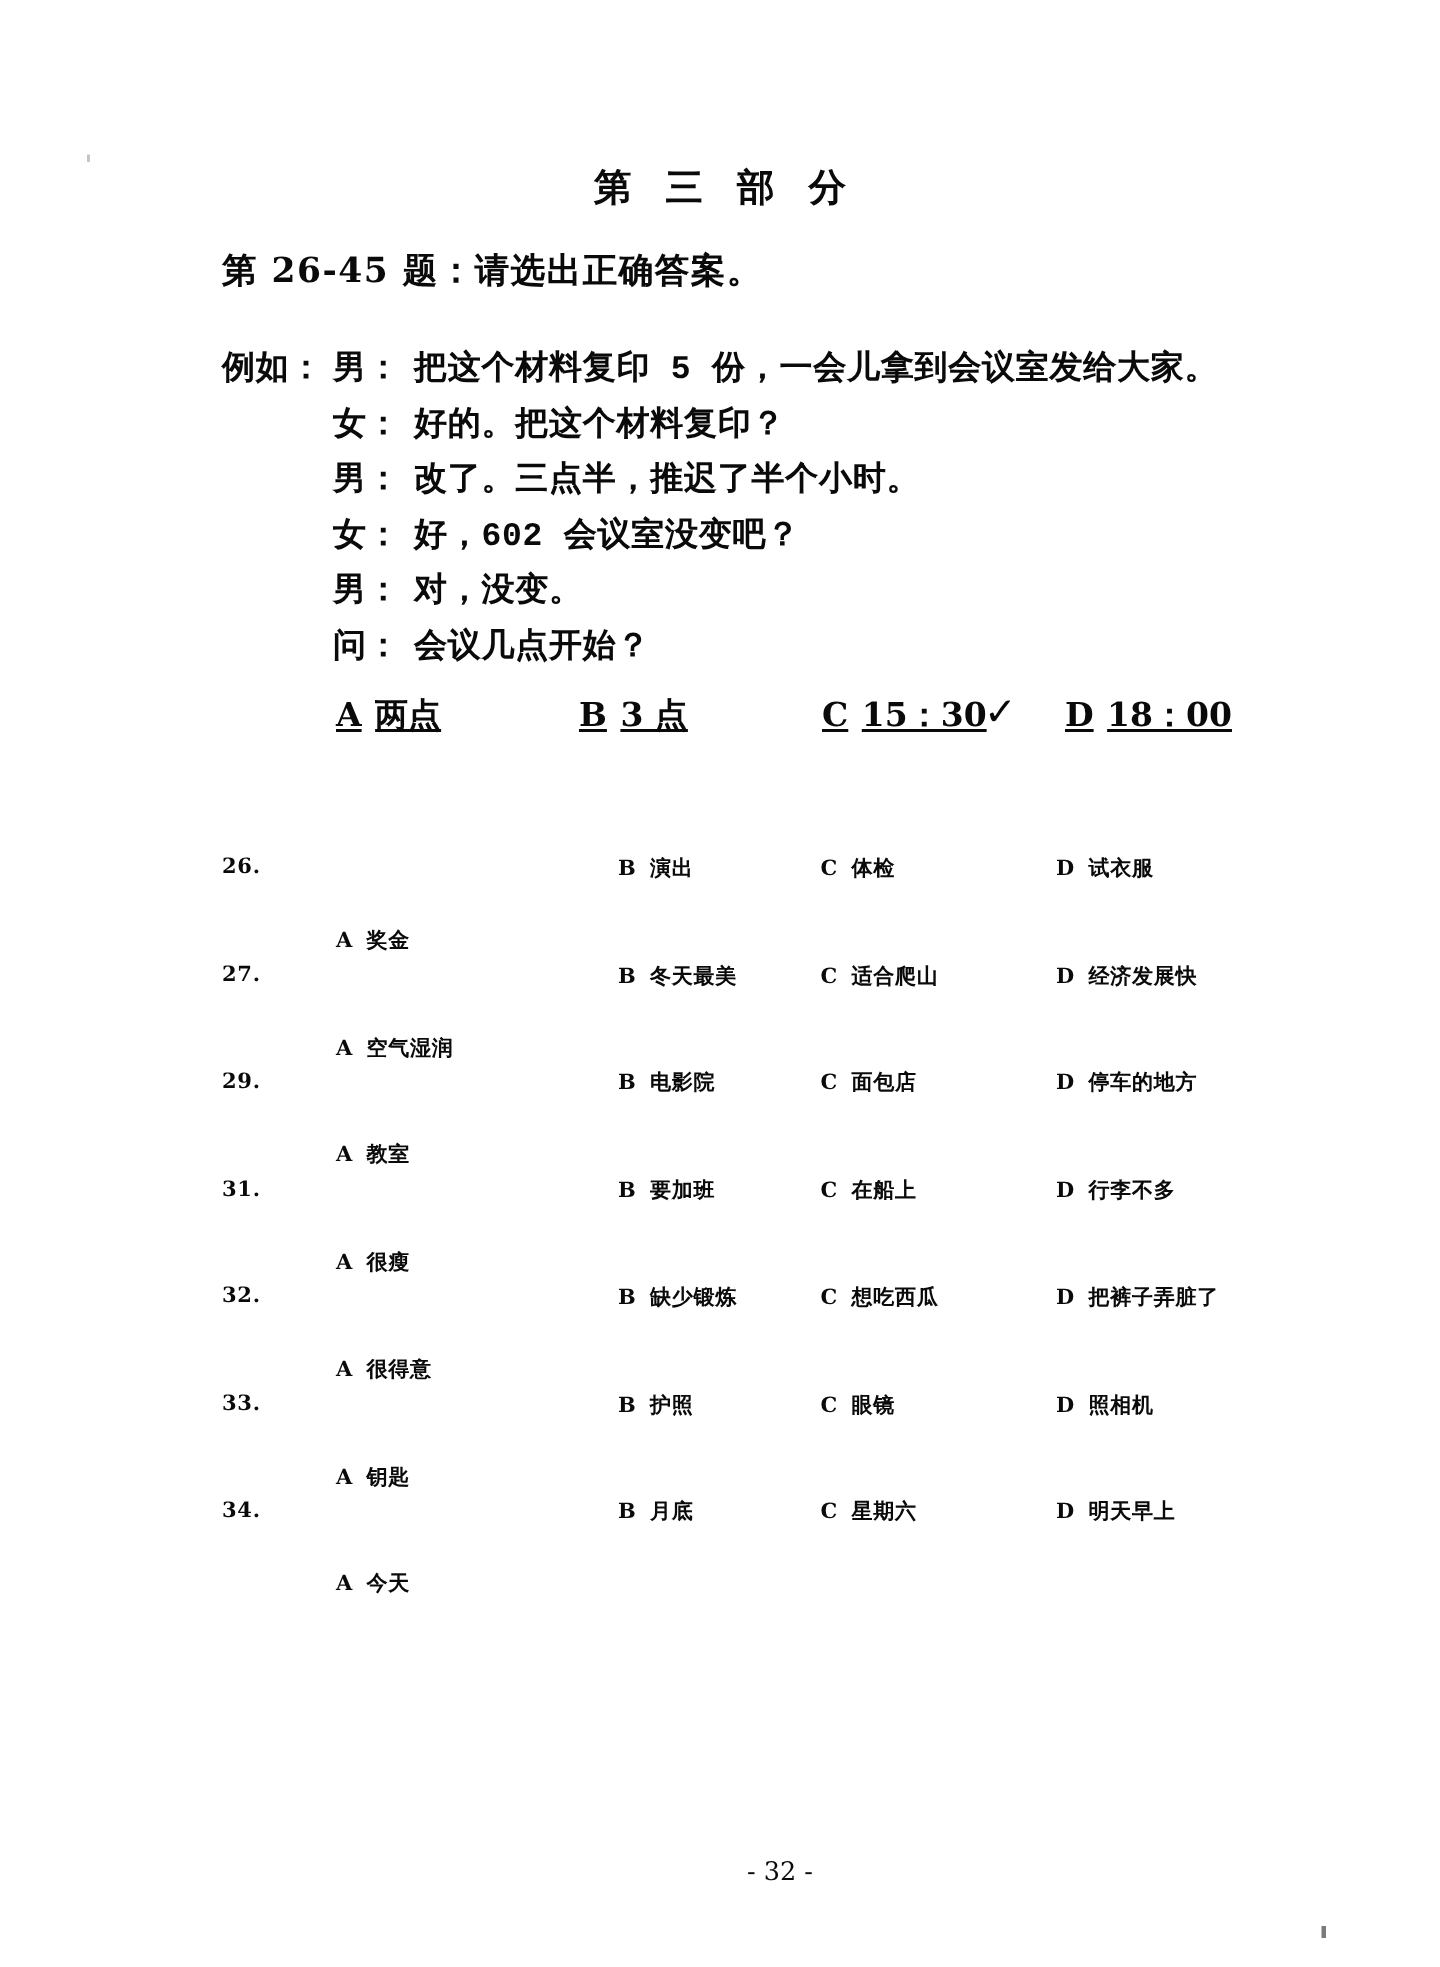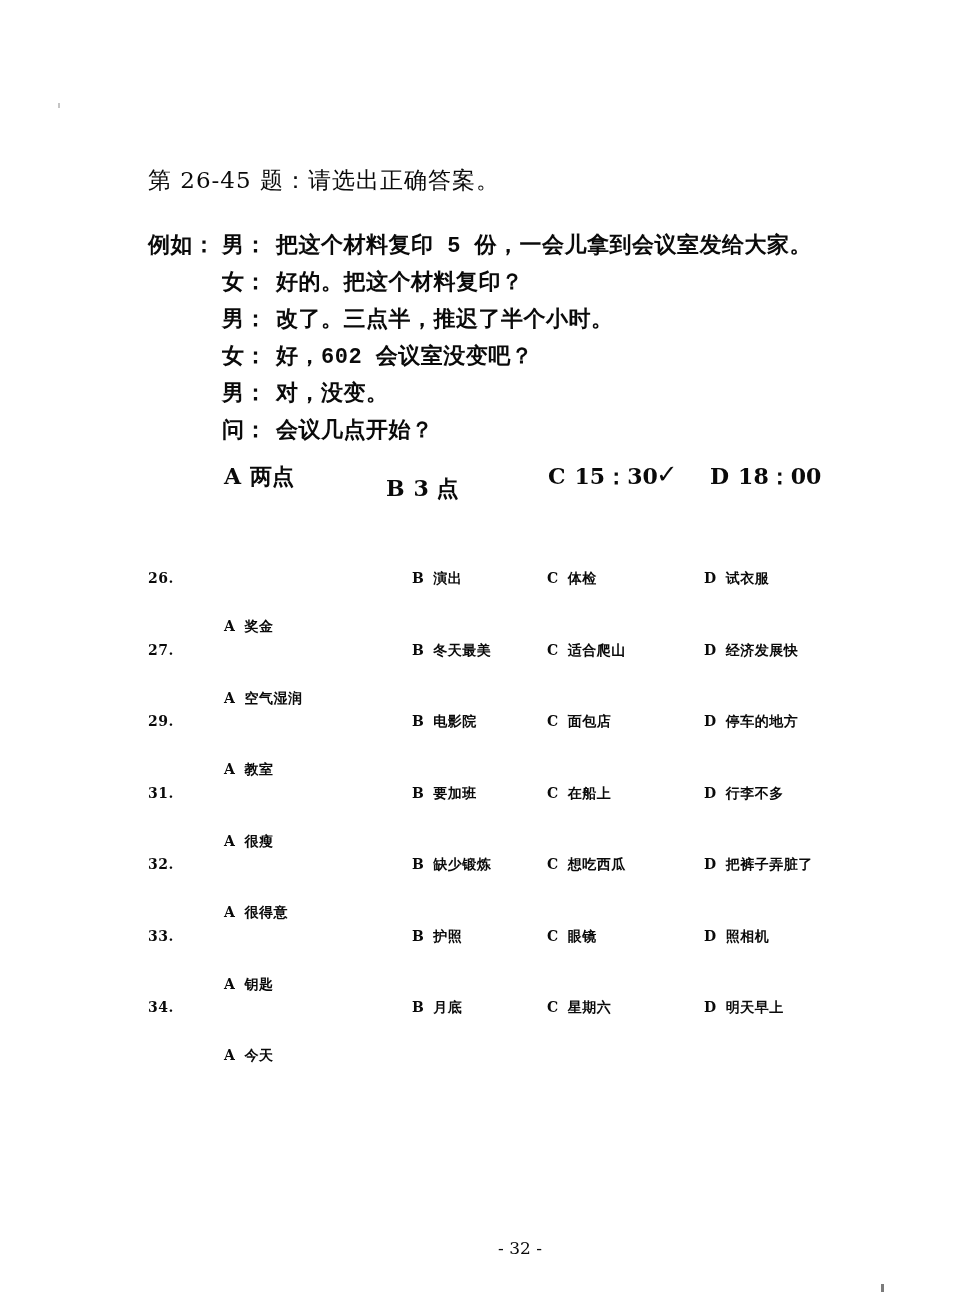--- a/index.html
+++ b/index.html
@@ -29,21 +29,21 @@
     letter-spacing: 7px;
     text-indent: 7px;
   }
 
   
   #instruction {
     position: absolute;
     top: 165px;
     left: 148px;
     font-size: 23px;
-    font-weight: normal;
+    font-weight: bold;
     letter-spacing: 1px;
     white-space: nowrap;
   }
 
   
   #example {
     position: absolute;
     top: 230px;
     left: 148px;
     width: 760px;
@@ -81,27 +81,28 @@
     left: 148px;
     width: 780px;
     height: 34px;
     font-size: 22px;
     font-weight: bold;
     white-space: nowrap;
   }
   #example-options .opt {
     position: absolute;
     top: 0;
+    text-decoration: underline;
   }
   #example-options .opt .letter {
     font-family: "DejaVu Serif", "Liberation Serif", serif;
     margin-right: 9px;
   }
   #example-options .opt-a { left: 76px; }
-  #example-options .opt-b { left: 238px; margin-top: 12px; }
+  #example-options .opt-b { left: 238px; }
   #example-options .opt-c { left: 400px; }
   #example-options .opt-d { left: 562px; }
   #example-options .check {
     position: absolute;
     left: 508px;
     top: -3px;
     font-size: 26px;
     font-weight: normal;
   }
 
@@ -159,20 +160,21 @@
   #speck-2 { left: 881px; top: 1284px; width: 3px; height: 8px; opacity: 0.8; }
 </style>
 </head>
 <body>
 
 <div id="page">
 
   <div class="speck" id="speck-1"></div>
   <div class="speck" id="speck-2"></div>
 
+  <div id="section-title">第 三 部 分</div>
 
   <div id="instruction">第 26-45 题：请选出正确答案。</div>
 
   <div id="example">
 
     <div class="ex-line">
       <span class="ex-label">例如：</span>
       <span class="ex-speaker">男：</span>
       <span class="ex-text">把这个材料复印 5 份，一会儿拿到会议室发给大家。</span>
     </div>

